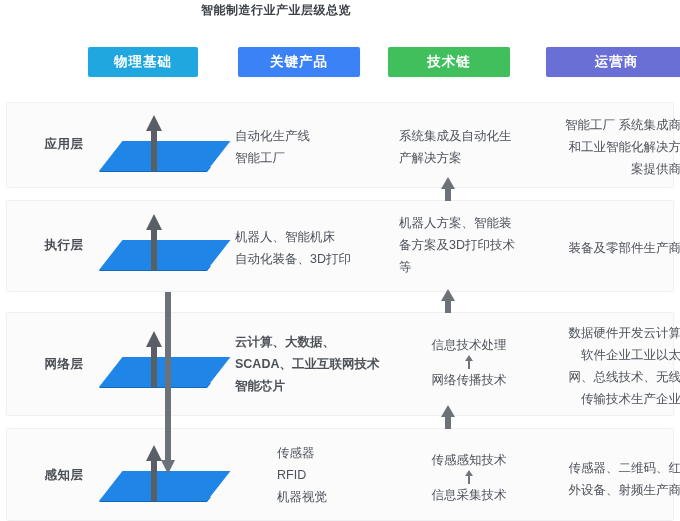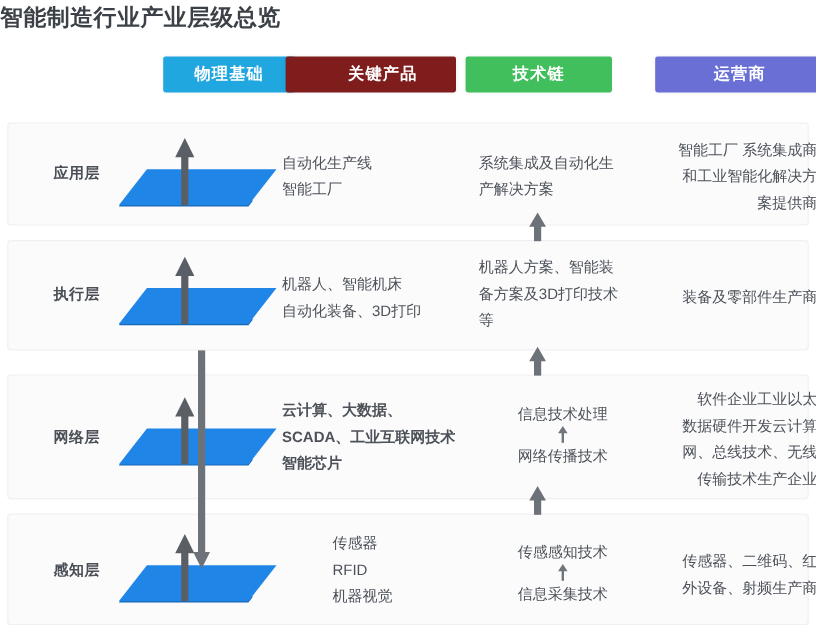--- a/index.html
+++ b/index.html
@@ -15,21 +15,22 @@
     font-family: "Liberation Sans", "DejaVu Sans", sans-serif;
     color: #555a60;
   }
 
   
   .chart-title {
     position: absolute;
     top: 2px;
     left: 0;
     width: 552px;
-    font-size: 19px;
+    text-align: center;
+    font-size: 12px;
     font-weight: bold;
     color: #3c4148;
     letter-spacing: 0.5px;
   }
 
   
   .col-headers {
     position: absolute;
     top: 47px;
     left: 0;
@@ -41,21 +42,21 @@
     height: 30px;
     line-height: 30px;
     text-align: center;
     color: #ffffff;
     font-size: 13.5px;
     font-weight: bold;
     border-radius: 2px;
     letter-spacing: 1px;
     box-shadow: 0 0 3px rgba(0,0,0,0.06);
   }
-  .pill-0 { left: 88px;  width: 110px; margin-left: 48px; }
+  .pill-0 { left: 88px;  width: 110px; }
   .pill-1 { left: 238px; width: 122px; }
   .pill-2 { left: 388px; width: 122px; }
   .pill-3 { left: 546px; width: 141px; }
 
   
   .rows {
     position: absolute;
     left: 0;
     top: 0;
     width: 680px;
@@ -227,21 +228,21 @@
     border-top: 14px solid #6d7278;
   }
 </style>
 </head>
 <body>
 
 <div class="chart-title">智能制造行业产业层级总览</div>
 
 <div class="col-headers">
   <div class="col-pill pill-0" style="background: rgb(33, 167, 224);">物理基础</div>
-  <div class="col-pill pill-1" style="background: #7f1d1d; padding-left: 20px;">关键产品</div>
+  <div class="col-pill pill-1" style="background: #3b82f6;">关键产品</div>
   <div class="col-pill pill-2" style="background: rgb(65, 191, 93);">技术链</div>
   <div class="col-pill pill-3" style="background: rgb(106, 111, 214);">运营商</div>
 </div>
 
 <div class="rows">
 
   <div class="layer-row row-0">
     <div class="layer-name" style="top:33px;">应用层</div>
     <div class="platter-wrap" style="top:12px;">
       <div class="platter">
@@ -313,22 +314,22 @@
     </div>
     <div class="cell-text cell-tech centered" style="top:21px;left:398px;width:128px;">
       <div>信息技术处理</div>
       <span class="mini-arrow">
         <span class="m-shaft"></span>
           <span class="m-head"></span>
       </span>
       <div>网络传播技术</div>
     </div>
     <div class="cell-text cell-oper" style="top:9px;">
+      <div>数据硬件开发云计算</div>
       <div>软件企业工业以太</div>
-      <div>数据硬件开发云计算</div>
       <div>网、总线技术、无线</div>
       <div>传输技术生产企业</div>
     </div>
   </div>
 
   <div class="layer-row row-3">
     <div class="layer-name" style="top:38px;">感知层</div>
     <div class="platter-wrap" style="top:16px;">
       <div class="platter">
         <div class="edge-face"></div>

